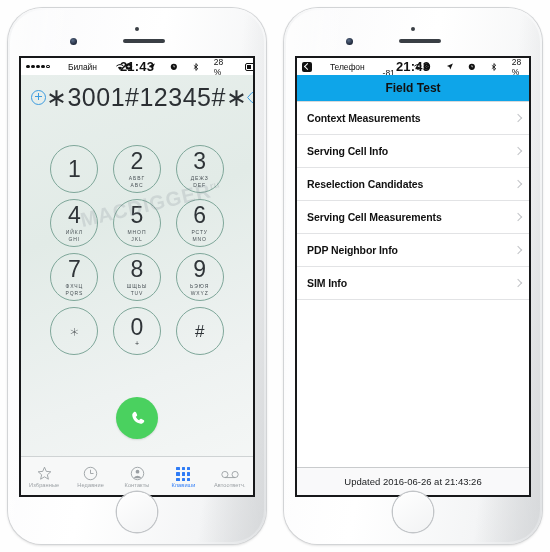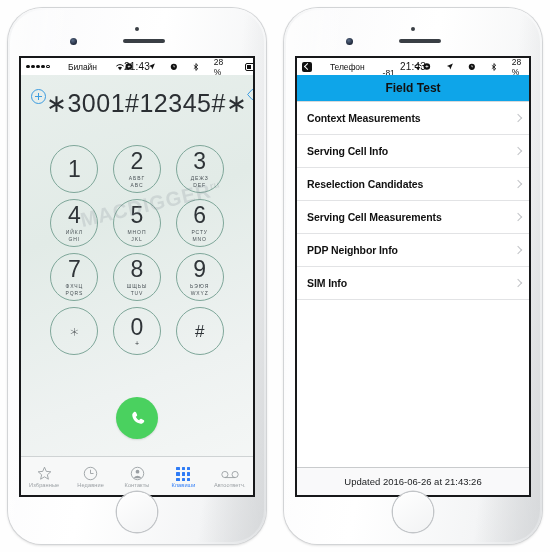--- a/index.html
+++ b/index.html
@@ -43,21 +43,21 @@
   }
 
   
   .statusbar{
     height:17px;display:flex;align-items:center;
     font-size:9px;color:#111;padding:0 5px;box-sizing:border-box;
     position:relative;
   }
   .sb-left{display:flex;align-items:center;gap:18px;}
   .sb-right{display:flex;align-items:center;gap:15px;margin-left:auto;}
-  .sb-time{position:absolute;left:0;right:0;text-align:center;font-weight:normal;font-size:10px;letter-spacing:.2px;}
+  .sb-time{position:absolute;left:0;right:0;text-align:center;font-weight:bold;font-size:13px;letter-spacing:.2px;}
   .dots{display:flex;gap:1.5px;align-items:center;}
   .dot{width:3.6px;height:3.6px;border-radius:50%;background:#111;}
   .dot.hollow{background:transparent;box-shadow:inset 0 0 0 1px #111;}
   .carrier{font-size:8.5px;letter-spacing:-.1px;}
   .rssi{font-size:8.5px;margin-top:12px;}
   .batt{
     width:16px;height:8px;border:1px solid #111;border-radius:2px;position:relative;box-sizing:border-box;
   }
   .batt i{position:absolute;left:1px;top:1px;bottom:1px;width:28%;background:#111;display:block;}
   .batt::after{content:"";position:absolute;right:-3px;top:2px;width:1.6px;height:3px;background:#111;border-radius:0 1px 1px 0;}
@@ -66,21 +66,21 @@
     width:10px;height:10px;background:#111;border-radius:2px;position:relative;
   }
   .backchev::after{content:"";position:absolute;left:3.3px;top:2.2px;width:4px;height:4px;border-left:1.5px solid #fff;border-bottom:1.5px solid #fff;transform:rotate(45deg);}
 
   
   .dialer{
     height:420px;position:relative;
     background:linear-gradient(160deg,#e8efec 0%,#e2ebe7 35%,#eef2f1 70%,#f6f8f7 100%);
   }
   .numfield{
-    display:flex;justify-content:space-between;
+    display:flex;align-items:center;justify-content:space-between;
     padding:14px 10px 8px 10px;height:38px;box-sizing:border-box;
   }
   .ic-plus{
     width:13px;height:13px;border-radius:50%;border:1.2px solid #3c9ce0;position:relative;flex:0 0 auto;
   }
   .ic-plus::before,.ic-plus::after{content:"";position:absolute;background:#3c9ce0;}
   .ic-plus::before{left:2.6px;top:5.6px;width:7px;height:1.2px;}
   .ic-plus::after{top:2.6px;left:5.6px;height:7px;width:1.2px;}
   .numtext{
     flex:1;text-align:center;font-size:25px;color:#2b2f33;

